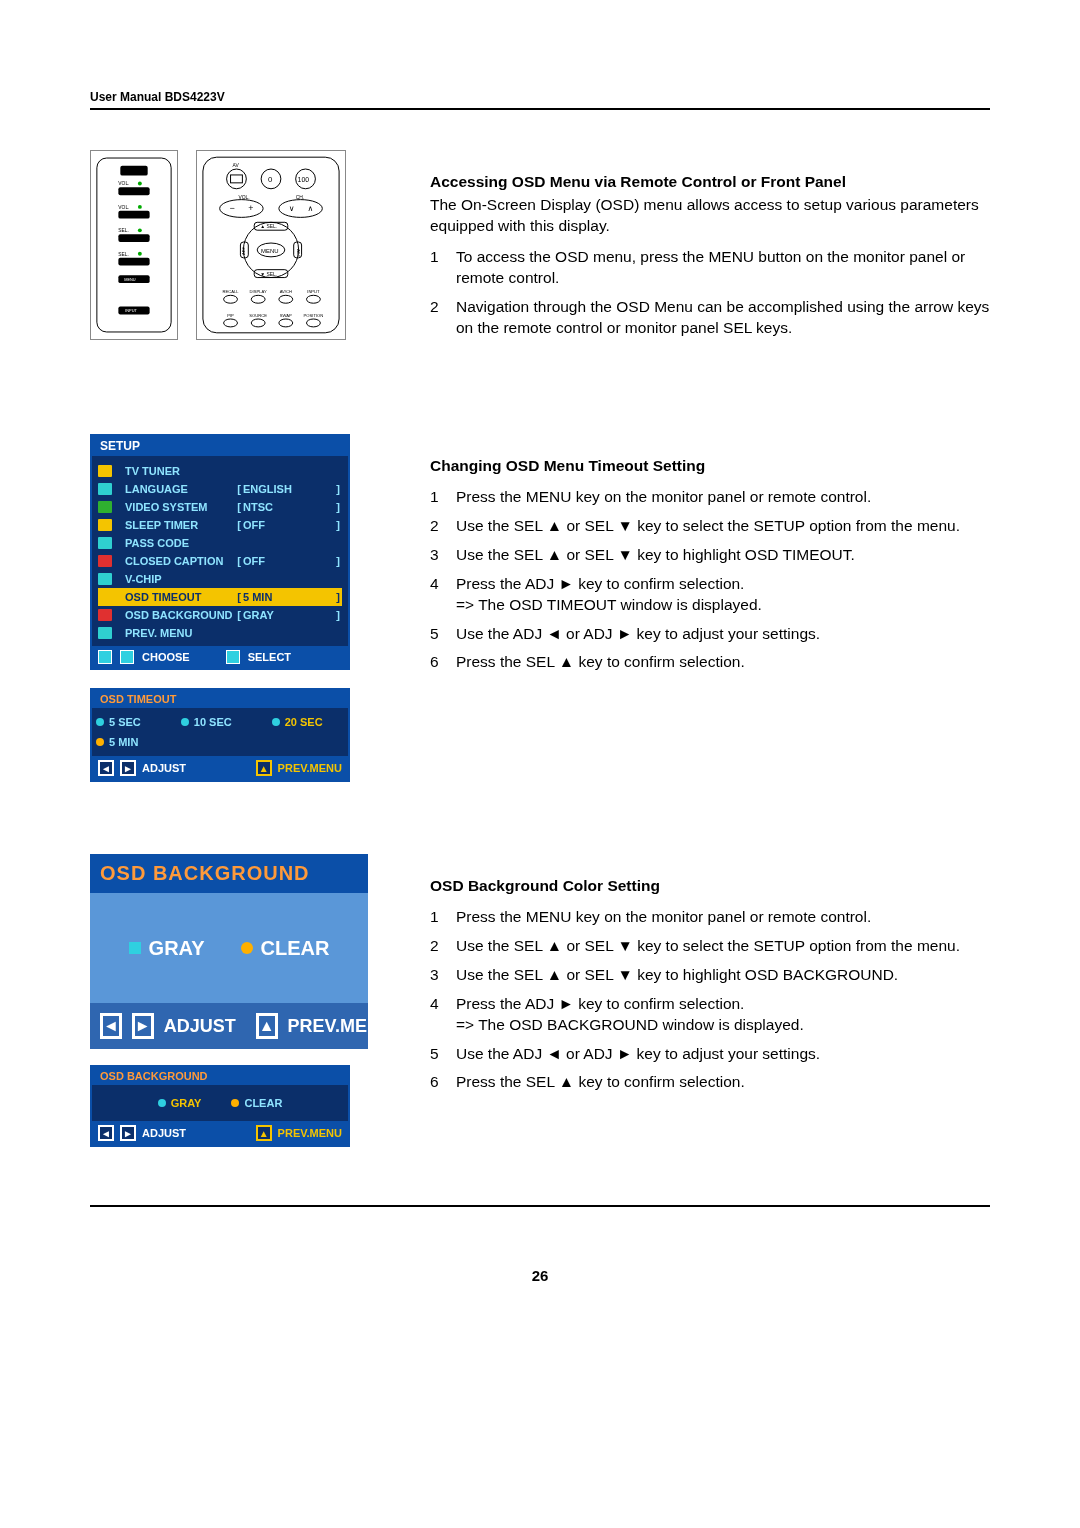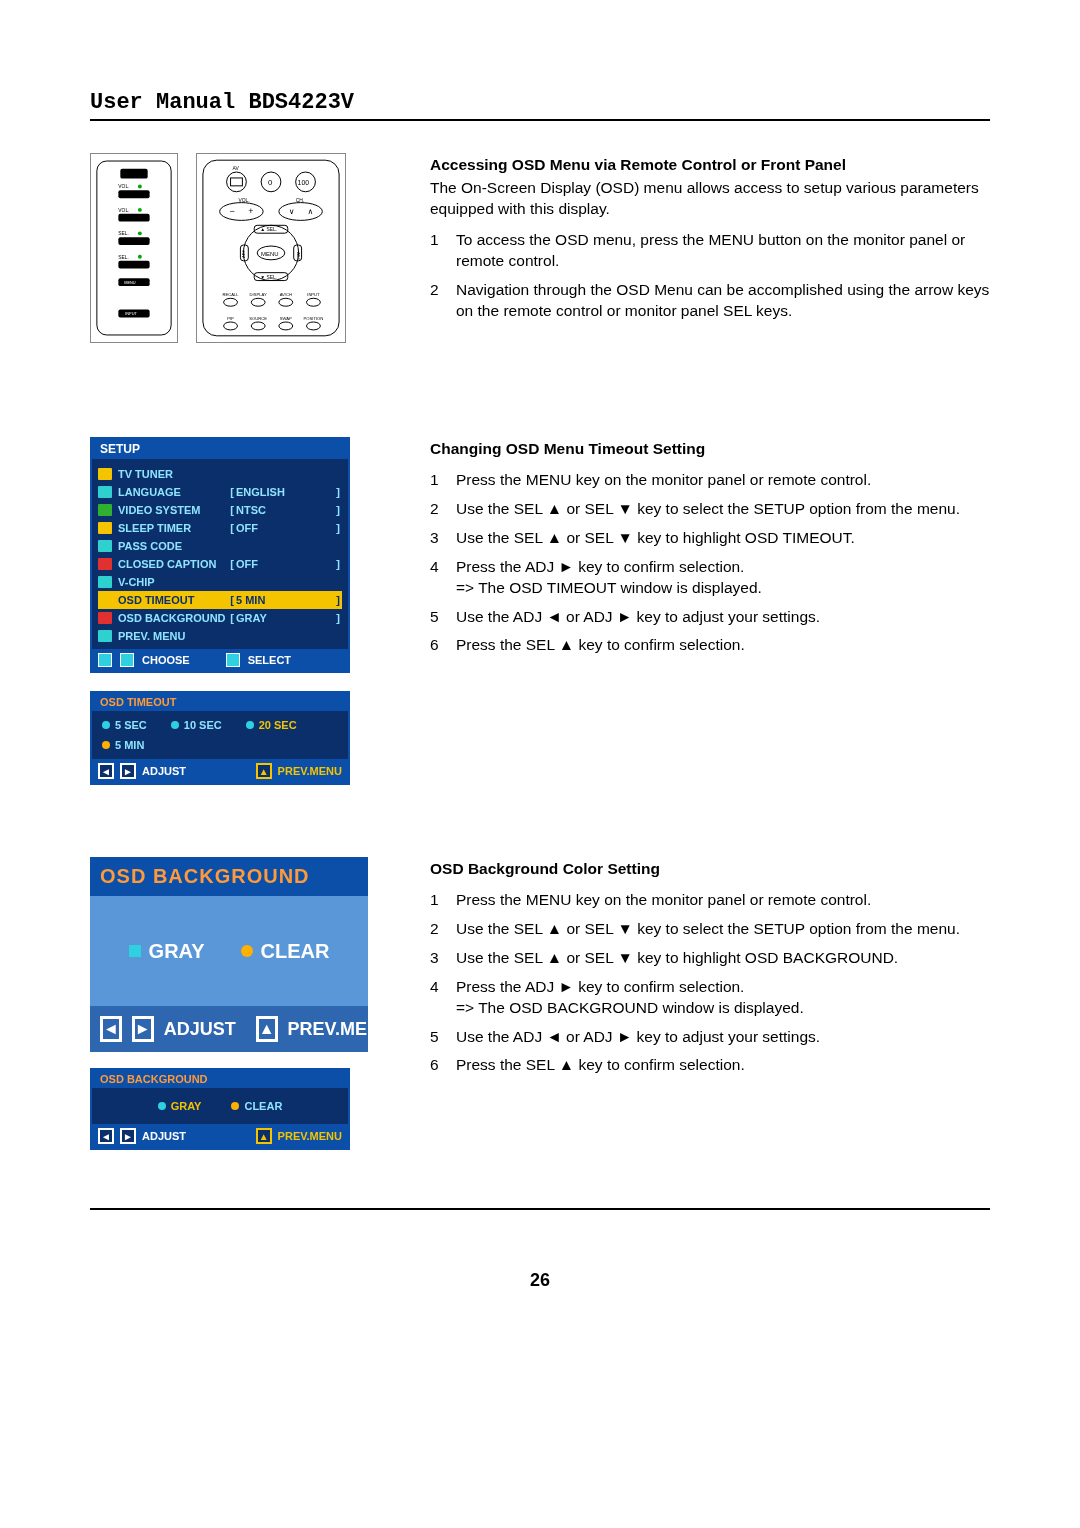--- a/index.html
+++ b/index.html
@@ -1,64 +1,64 @@
 <!DOCTYPE html>
 <html><head>
 <meta charset="utf-8">
 <style>
   * { box-sizing: border-box; margin: 0; padding: 0; }
   body { font-family: Arial, sans-serif; background: #fff; color: #000; width: 1080px; }
   .page { padding: 90px 90px 50px 90px; }
-  .header-title { font-weight: bold; font-size: 22px; border-bottom: 2px solid #000; padding-bottom: 4px; margin-bottom: 32px; font-family: Liberation Mono, monospace; }
+  .header-title { font-weight: bold; font-size: 12px; border-bottom: 2px solid #000; padding-bottom: 4px; margin-bottom: 40px; }
   .cols { display: flex; gap: 40px; }
   .left { width: 300px; flex: 0 0 300px; }
   .right { flex: 1; font-size: 15.5px; line-height: 1.35; }
   .sec-num { font-weight: bold; }
   .sec-title { font-weight: bold; }
-  .sub-title { font-weight: bold; margin-top: 2px; margin-bottom: 2px; }
+  .sub-title { font-weight: bold; margin-top: 22px; margin-bottom: 2px; }
   .bodytext { margin-bottom: 10px; }
   .olist { margin-top: 10px; }
   .olist .item { display: flex; gap: 12px; margin-bottom: 8px; }
   .olist .num { width: 14px; flex: 0 0 14px; }
   .remote-row { display:flex; gap:18px; margin-bottom:40px; }
   .panel-svg, .remote-svg { border:1px solid #888; background:#fff; }
   
   .osd-setup { width: 260px; border: 2px solid #0b4fa8; background:#0b4fa8; color:#8fe4ff; font-family: Arial, sans-serif; font-size:11px; font-weight:bold; margin-bottom:18px; }
   .osd-setup .titlebar { background:#0b4fa8; color:#fff; padding:3px 8px; font-size:12px; }
   .osd-setup .body { background:#0b2f6a; padding:6px 6px 4px 6px; }
   .osd-setup .row { display:flex; align-items:center; height:18px; }
   .osd-setup .ic { width:14px; height:12px; background:#ff9a00; margin-right:6px; border-radius:1px; flex:0 0 14px; }
   .osd-setup .ic.red{background:#e03030;} .osd-setup .ic.ylw{background:#f4c400;} .osd-setup .ic.grn{background:#2fb030;} .osd-setup .ic.cyn{background:#2fd0d0;}
-  .osd-setup .lbl { flex:0 0 110px; color:#8fe4ff; }
+  .osd-setup .lbl { flex:0 0 110px; color:#8fe4ff;margin-left:7px; }
   .osd-setup .br { color:#8fe4ff; width:8px; text-align:center;}
   .osd-setup .val { flex:1; text-align:left; color:#8fe4ff;}
   .osd-setup .row.hl { background:#f4c400; color:#0b2f6a; }
   .osd-setup .row.hl .lbl, .osd-setup .row.hl .val, .osd-setup .row.hl .br { color:#0b2f6a; }
   .osd-setup .footer { background:#0b4fa8; color:#fff; padding:4px 6px; display:flex; align-items:center; gap:8px; }
   .kbox { width:14px; height:14px; background:#2fd0e0; border:1px solid #fff; display:inline-block; }
   
   .osd-small { width:260px; border:2px solid #0b4fa8; background:#0b2f6a; font-size:11px; font-weight:bold; margin-bottom:18px; }
   .osd-small .ttl { background:#0b4fa8; color:#ff9a3a; padding:3px 8px; }
-  .osd-small .opts { background:#0b2f6a; padding:8px 10px; color:#8fe4ff; display:flex; flex-wrap:wrap; gap:8px 24px; }
+  .osd-small .opts { background:#0b2f6a; padding:8px 4px; color:#8fe4ff; display:flex; flex-wrap:wrap; gap:8px 40px; }
   .osd-small .opt { display:flex; align-items:center; gap:5px; }
   .dot { width:8px; height:8px; border-radius:50%; background:#2fd0e0; display:inline-block;}
   .dot.sel{ background:#ffb000;}
   .osd-small .ftr { background:#0b4fa8; color:#fff; padding:4px 6px; display:flex; align-items:center; gap:6px; }
   .arrowbox { width:16px; height:16px; border:2px solid #fff; background:#0b2f6a; color:#fff; font-size:10px; display:flex; align-items:center; justify-content:center; }
   .arrowbox.ylw{border-color:#f4c400; color:#f4c400;}
   
   .osd-large { width: 278px; }
   .osd-large .ttl { background:#0b4fa8; color:#ff9a3a; font-family: Arial; font-weight:bold; font-size:20px; letter-spacing:1px; padding:8px 10px; }
   .osd-large .mid { background:#5a97d8; height:110px; display:flex; align-items:center; justify-content:center; gap:36px; }
   .osd-large .opt { color:#fff; font-weight:bold; font-size:20px; display:flex; align-items:center; gap:8px;}
   .sq { width:12px; height:12px; background:#2fd0e0;}
   .bullet { width:12px; height:12px; border-radius:50%; background:#ffb000;}
   .osd-large .ftr { background:#2f66b0; color:#fff; padding:10px 10px; display:flex; align-items:center; gap:10px; font-weight:bold; font-size:18px;}
   .bigarrow { width:26px; height:26px; border:3px solid #fff; display:flex; align-items:center; justify-content:center; font-size:16px;}
-  .page-num { text-align:center; font-weight:bold; margin-top:60px; font-size:18px; }
+  .page-num { text-align:center; font-weight:bold; margin-top:60px; font-size:15px; }
   .hr-bottom { border-top:2px solid #000; margin-top:40px; }
   .spacer-lg{height:54px;}
 </style>
 </head>
 <body>
 
 <div class="page">
   <div class="header-title">User Manual BDS4223V</div>
 
   <div class="cols">

